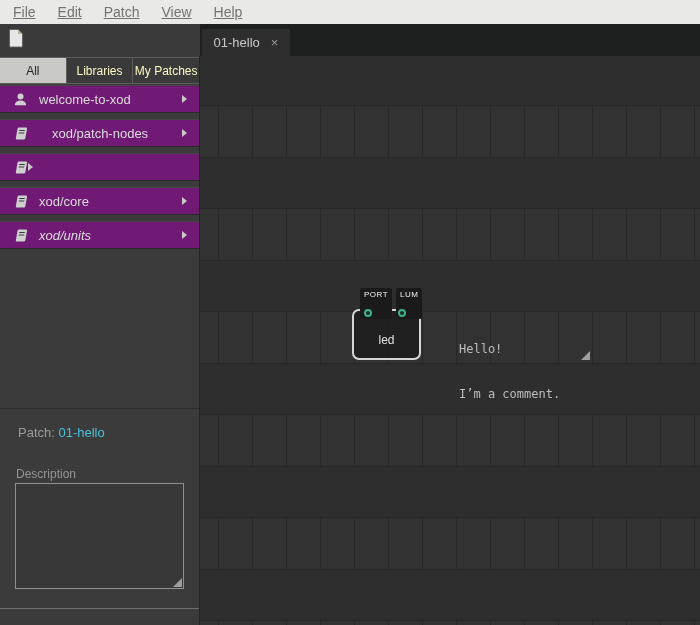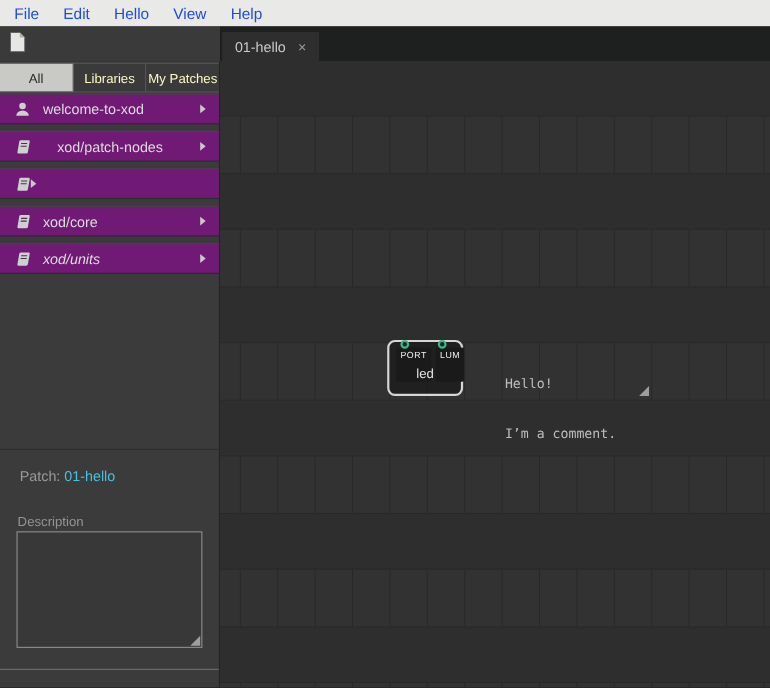--- a/index.html
+++ b/index.html
@@ -7,21 +7,21 @@
   #app {
     position:relative; width:700px; height:625px; overflow:hidden;
     font-family:"Liberation Sans", sans-serif; background:#2e2e2e;
   }
   
   .menubar {
     position:absolute; left:0; top:0; width:700px; height:24px;
     background:#e9e9e7; display:flex; align-items:stretch; padding-left:2px;
   }
   .menu-item {
-    font-size:14px; color:#1d4ed8; line-height:24px; padding:0 11px; cursor:default;
+    font-size:14px; color:#737373; line-height:24px; padding:0 11px; cursor:default;text-decoration:underline;
   }
   
   .toolbar {
     position:absolute; left:0; top:24px; width:200px; height:32px; background:#3a3a3a;
   }
   .doc-icon { position:absolute; left:8px; top:5px; }
   .tabbar {
     position:absolute; left:200px; top:24px; width:500px; height:32px; background:#1e1f1f;
   }
   .editor-tab {
@@ -92,37 +92,37 @@
     position:absolute; left:0; right:0; top:22px; text-align:center;
     font-size:12px; color:#e2e2e2;
   }
   .pin {
     position:absolute; width:8px; height:8px; border-radius:50%;
     border:2.5px solid #3db586; background:#1d2a23; top:-2px;
   }
   .pin-badge {
     position:absolute; top:-23px; height:31px; background:#1a1a1a; color:#f2f2f2;
     font-size:8px; line-height:13px; text-align:center; border-radius:2px;
-    letter-spacing:0.5px; padding:0 4px;margin-top:28px;
+    letter-spacing:0.5px; padding:0 4px;
   }
   .comment {
     position:absolute; left:259px; top:256px; width:132px; height:48px;
     font-family:"DejaVu Sans Mono", monospace; font-size:12px; line-height:15px;
     color:#bdbdbd; white-space:pre;
   }
 </style>
 </head>
 <body>
 
 <div id="app">
 
   <div class="menubar">
     <span class="menu-item">File</span>
     <span class="menu-item">Edit</span>
-    <span class="menu-item">Hello</span>
+    <span class="menu-item">Patch</span>
     <span class="menu-item">View</span>
     <span class="menu-item">Help</span>
   </div>
 
   <div class="toolbar">
     <span class="doc-icon">
       <svg width="16" height="19" viewBox="0 0 16 19">
         <path d="M1.5 0.5 h8.5 l4.5 4.5 v13 h-13 z" fill="#e6e6e4" stroke="#5a5a5a" stroke-width="0.8"></path>
         <path d="M10 0.5 v4.5 h4.5 z" fill="#b9b09a"></path>
       </svg>

